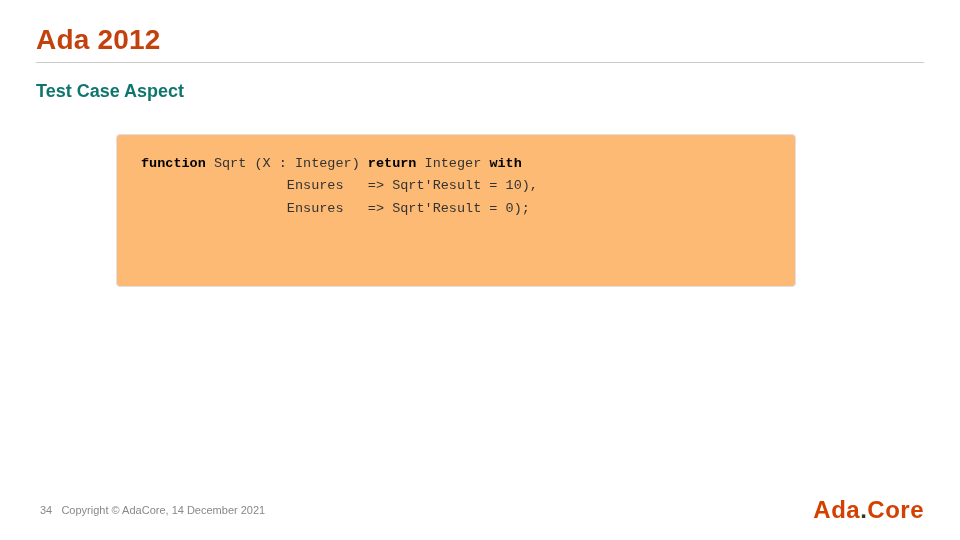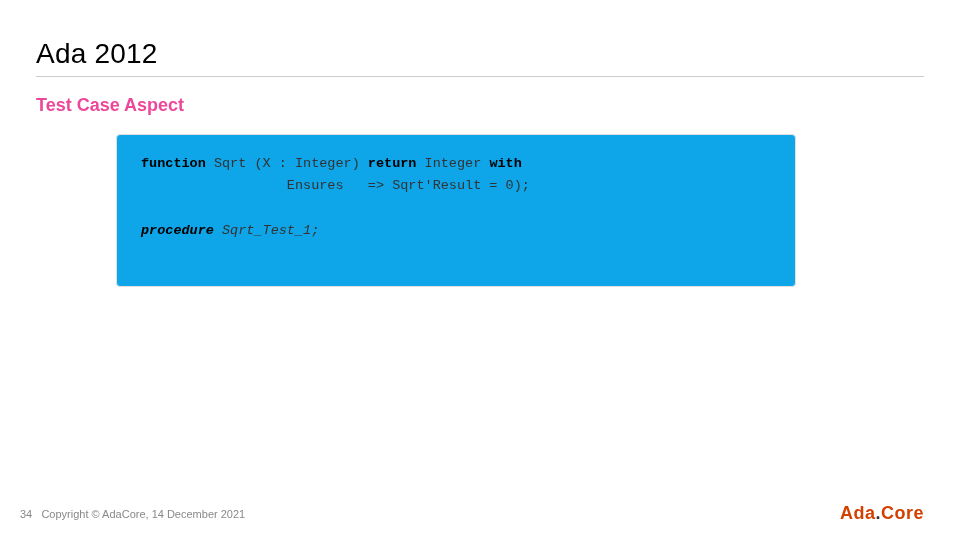--- a/index.html
+++ b/index.html
@@ -15,42 +15,41 @@
     .page-container {
       width: 960px;
       height: 540px;
       display: flex;
       flex-direction: column;
       padding: 24px 36px 20px 36px;
     }
 
     .header-title {
       font-size: 28px;
-      font-weight: 400;
-      color: #000000;
+      font-weight: 700;
+      color: #c2410c;
       margin-bottom: 6px;
       letter-spacing: 0.2px;
-      margin-top: 14px;
     }
 
     .header-divider {
       border: none;
       border-top: 1.5px solid #cccccc;
       margin-bottom: 18px;
     }
 
     .section-title {
       font-size: 18px;
       font-weight: 600;
-      color: #ec4899;
-      margin-bottom: 18px;
+      color: #0f766e;
+      margin-bottom: 32px;
     }
 
     .code-box {
-      background: #0ea5e9;
+      background: #fdba74;
       border: 1px solid #e0e0e0;
       border-radius: 4px;
       padding: 18px 24px 22px 24px;
       width: 680px;
       margin-left: 80px;
       font-family: 'Courier New', Courier, monospace;
       font-size: 13.5px;
       line-height: 1.65;
       color: #333333;
     }
@@ -67,34 +66,34 @@
     }
 
     .code-line {
       display: block;
       white-space: pre;
     }
 
     .footer {
       position: absolute;
       bottom: 16px;
-      left: 20px;
+      left: 40px;
       right: 36px;
       display: flex;
       justify-content: space-between;
       align-items: center;
     }
 
     .footer-left {
       font-size: 11px;
       color: #888888;
     }
 
     .ada-core-logo {
-      font-size: 18px;
+      font-size: 24px;
       font-weight: 700;
       color: #d44000;
       letter-spacing: 0.5px;
       text-align: center;
     }
 
     .ada-core-logo span {
       color: #333333;
     }
   </style>
@@ -103,23 +102,23 @@
 
 <div class="page-container">
 
   <div class="header-title">Ada 2012</div>
   <hr class="header-divider">
 
   <div class="section-title">Test Case Aspect</div>
 
   <div class="code-box">
     <span class="code-line"><span class="kw">function</span> Sqrt (X : Integer) <span class="kw">return</span> Integer <span class="kw">with</span></span>
+    <span class="code-line">                  Ensures   =&gt; Sqrt'Result = 10),</span>
     <span class="code-line">                  Ensures   =&gt; Sqrt'Result = 0);</span>
     <span class="code-line">&nbsp;</span>
-    <span class="code-line"><span class="kw-italic">procedure</span><i> Sqrt_Test_1;</i></span>
     <span class="code-line">&nbsp;</span>
   </div>
 
 </div>
 
 <div class="footer">
   <div class="footer-left">
     <span>34</span>&nbsp;&nbsp;
     <span>Copyright © AdaCore, 14 December 2021</span>
   </div>

